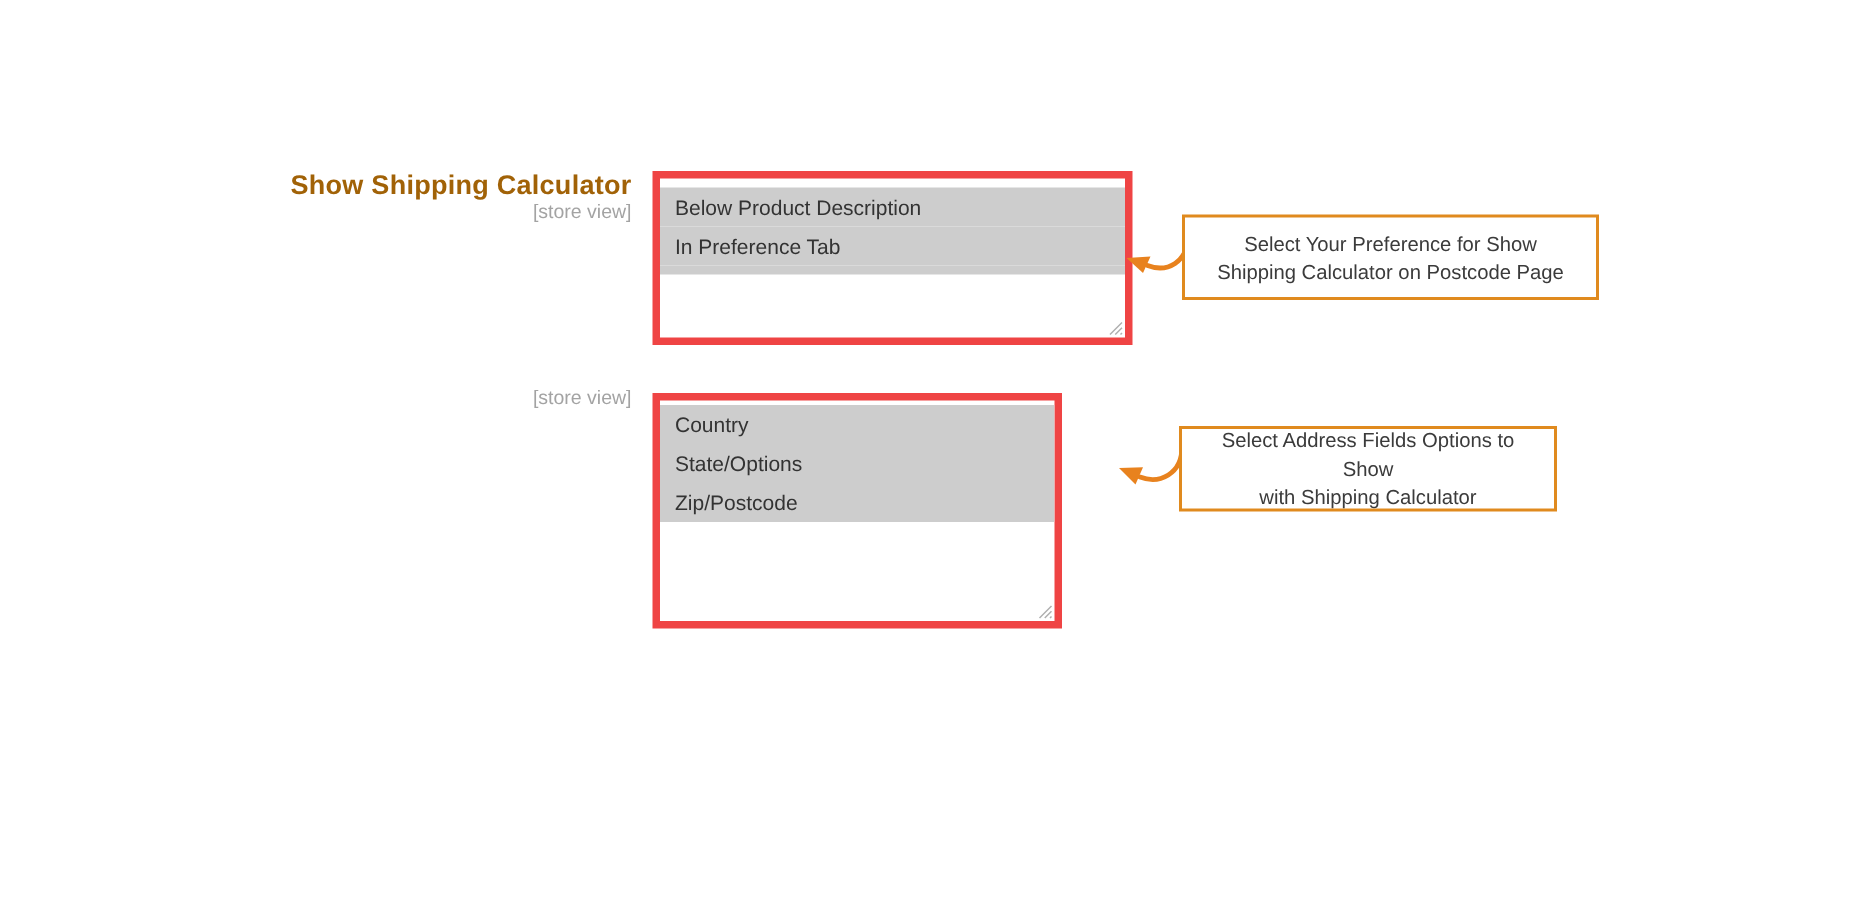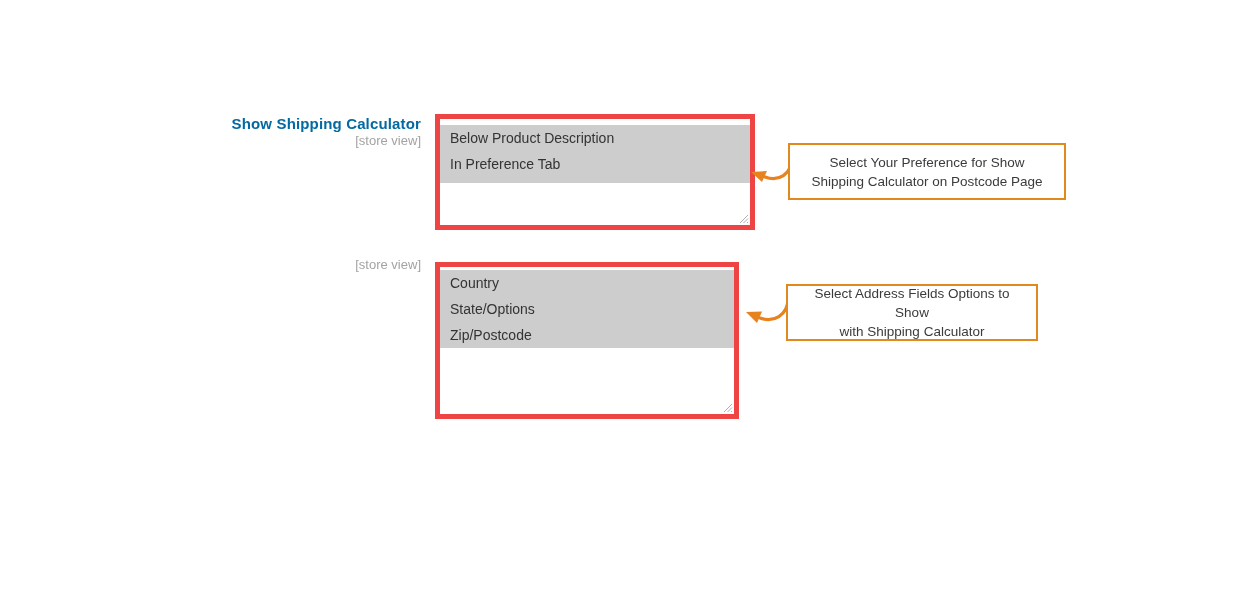--- a/index.html
+++ b/index.html
@@ -22,23 +22,23 @@
   }
 
   
   .field-label {
     position: absolute;
     text-align: right;
     width: 300px;
   }
   .field-label .label-title {
     display: block;
-    font-size: 15px;
+    font-size: 18px;
     font-weight: bold;
-    color: #0369a1;
+    color: #a16207;
     line-height: 17px;
     letter-spacing: 0.01em;
   }
   .field-label .label-scope {
     display: block;
     font-size: 13px;
     color: #a3a3a3;
     line-height: 14px;
     margin-top: 2px;
   }
@@ -89,21 +89,21 @@
     left: 435px;
     top: 114px;
     width: 320px;
     height: 116px;
   }
   #select-shipping-calculator .option-list { padding-top: 6px; }
 
   #select-address-fields {
     left: 435px;
     top: 262px;
-    width: 304px;
+    width: 273px;
     height: 157px;
   }
   #select-address-fields .option-list { padding-top: 3px; }
 
   
   .callout {
     position: absolute;
     box-sizing: border-box;
     background: #ffffff;
     border: 2px solid #E08A1E;

